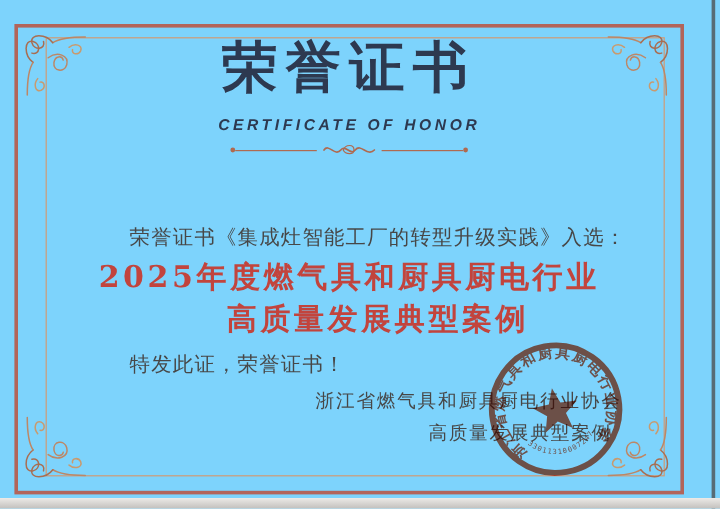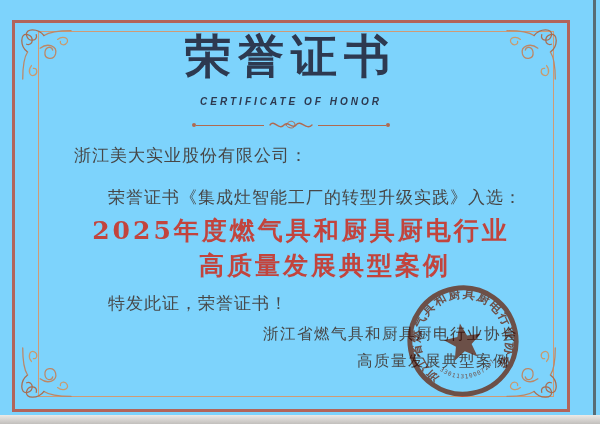--- a/index.html
+++ b/index.html
@@ -18,30 +18,30 @@
     border:1px solid #cf9b76;}
   
   .fl{position:absolute;width:58px;height:58px;}
   .fl-tl{left:15px;top:23px;}
   .fl-tr{right:37px;top:23px;transform:scaleX(-1);}
   .fl-bl{left:15px;bottom:20px;transform:scaleY(-1);}
   .fl-br{right:37px;bottom:20px;transform:scale(-1,-1);}
   
   .center-col{position:absolute;left:12px;width:558px;text-align:center;}
   .title{top:30px;font-size:46px;font-weight:bold;color:#2d3950;letter-spacing:7px;line-height:1.15;}
-  .subtitle{top:96px;font-size:10px;font-weight:bold;font-style:italic;
+  .subtitle{top:96px;font-size:13px;font-weight:bold;font-style:italic;
     color:#2d3950;letter-spacing:3px;}
   .divider{top:118px;left:192px;width:198px;display:flex;align-items:center;position:absolute;}
   .divider .line{flex:1;height:1px;background:#b06a50;}
   .divider .dot{width:4px;height:4px;border-radius:50%;background:#b06a50;}
   .divider svg{margin:0 4px;}
   .txt{position:absolute;font-size:17px;color:#474747;letter-spacing:1px;}
   .recipient{left:74px;top:144px;}
   .intro{left:108px;top:186px;}
-  .award{position:absolute;left:22px;width:558px;text-align:center;
+  .award{position:absolute;left:12px;width:558px;text-align:center;
     font-family:"DejaVu Serif","Liberation Serif",serif;
     color:#c2443d;font-size:25px;font-weight:600;letter-spacing:3px;}
   .award1{top:214px;}
   .award2{top:249px;padding-left:24px;}
   .closing{left:108px;top:292px;}
   .sig{position:absolute;font-size:15.5px;color:#474747;letter-spacing:1.5px;}
   .org{right:82px;top:324px;}
   .date{right:90px;top:351px;}
   
   .seal{position:absolute;left:404px;top:282px;width:118px;height:118px;
@@ -109,21 +109,20 @@
     <svg width="46" height="14" viewBox="0 0 46 14">
       <g fill="none" stroke="#b06a50" stroke-width="1.4" stroke-linecap="round">
         <path d="M2,7 C6,1 11,13 16,7 C20,2 24,12 28,7 C33,1 38,13 44,7"></path>
         <path d="M18,7 c2,-5 9,-5 9,0 c0,4 -7,4 -9,0" stroke-width="1"></path>
       </g>
     </svg>
     <span class="line"></span>
     <span class="dot"></span>
   </div>
 
-  <div class="txt recipient">浙江美大实业股份有限公司：</div>
   <div class="txt intro">荣誉证书《集成灶智能工厂的转型升级实践》入选：</div>
   <div class="award award1">2025年度燃气具和厨具厨电行业</div>
   <div class="award award2">高质量发展典型案例</div>
   <div class="txt closing">特发此证，荣誉证书！</div>
 
   <div class="sig org">浙江省燃气具和厨具厨电行业协会</div>
   <div class="sig date">高质量发展典型案例</div>
 
   <svg class="seal" viewBox="0 0 120 120">
     <defs>

